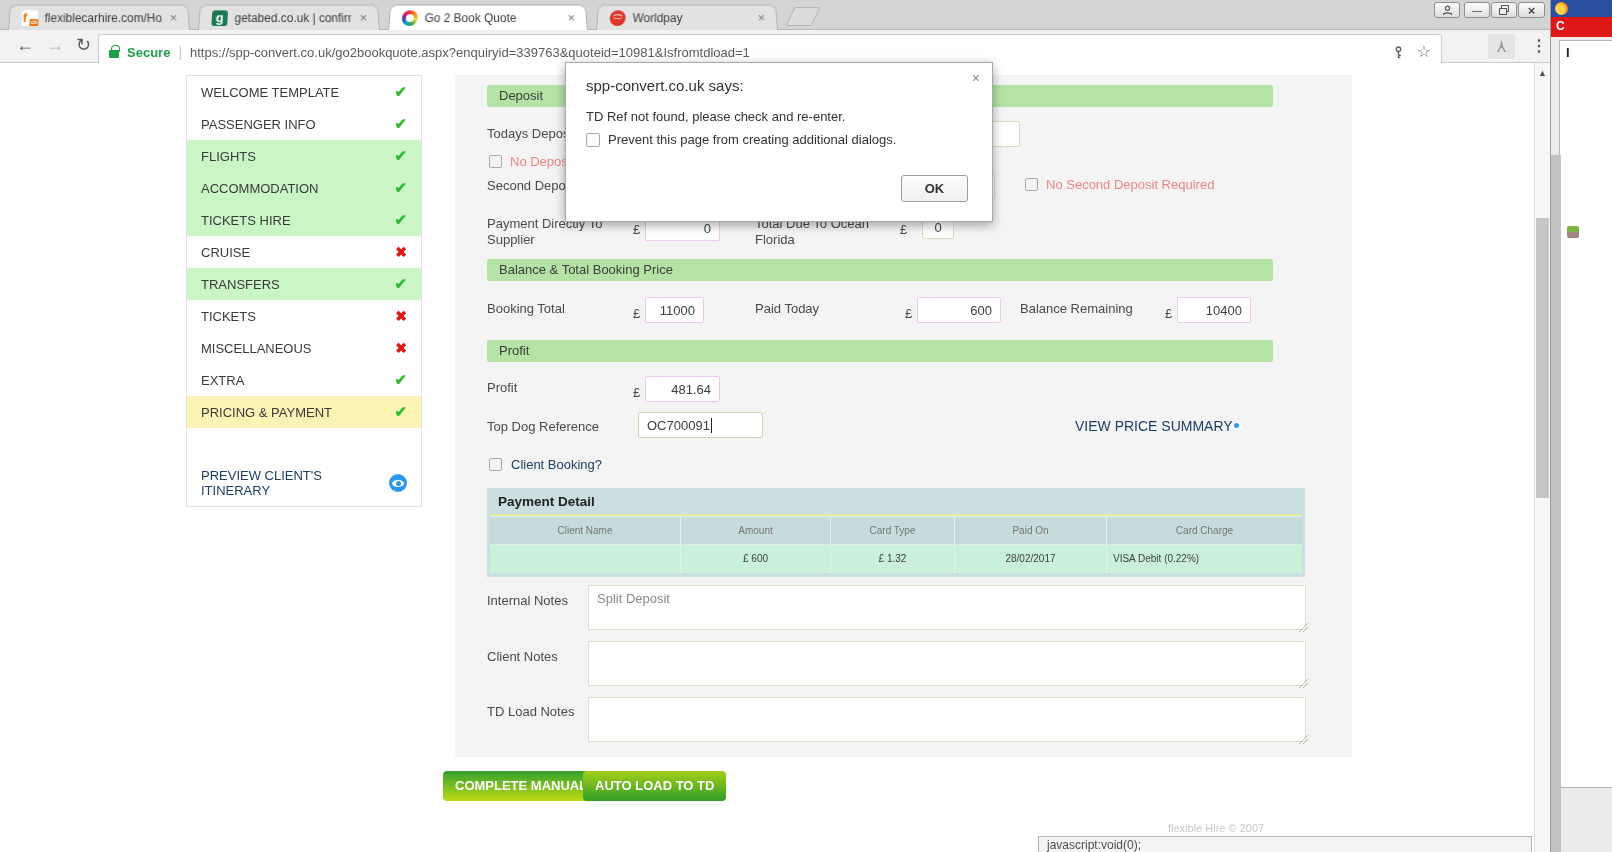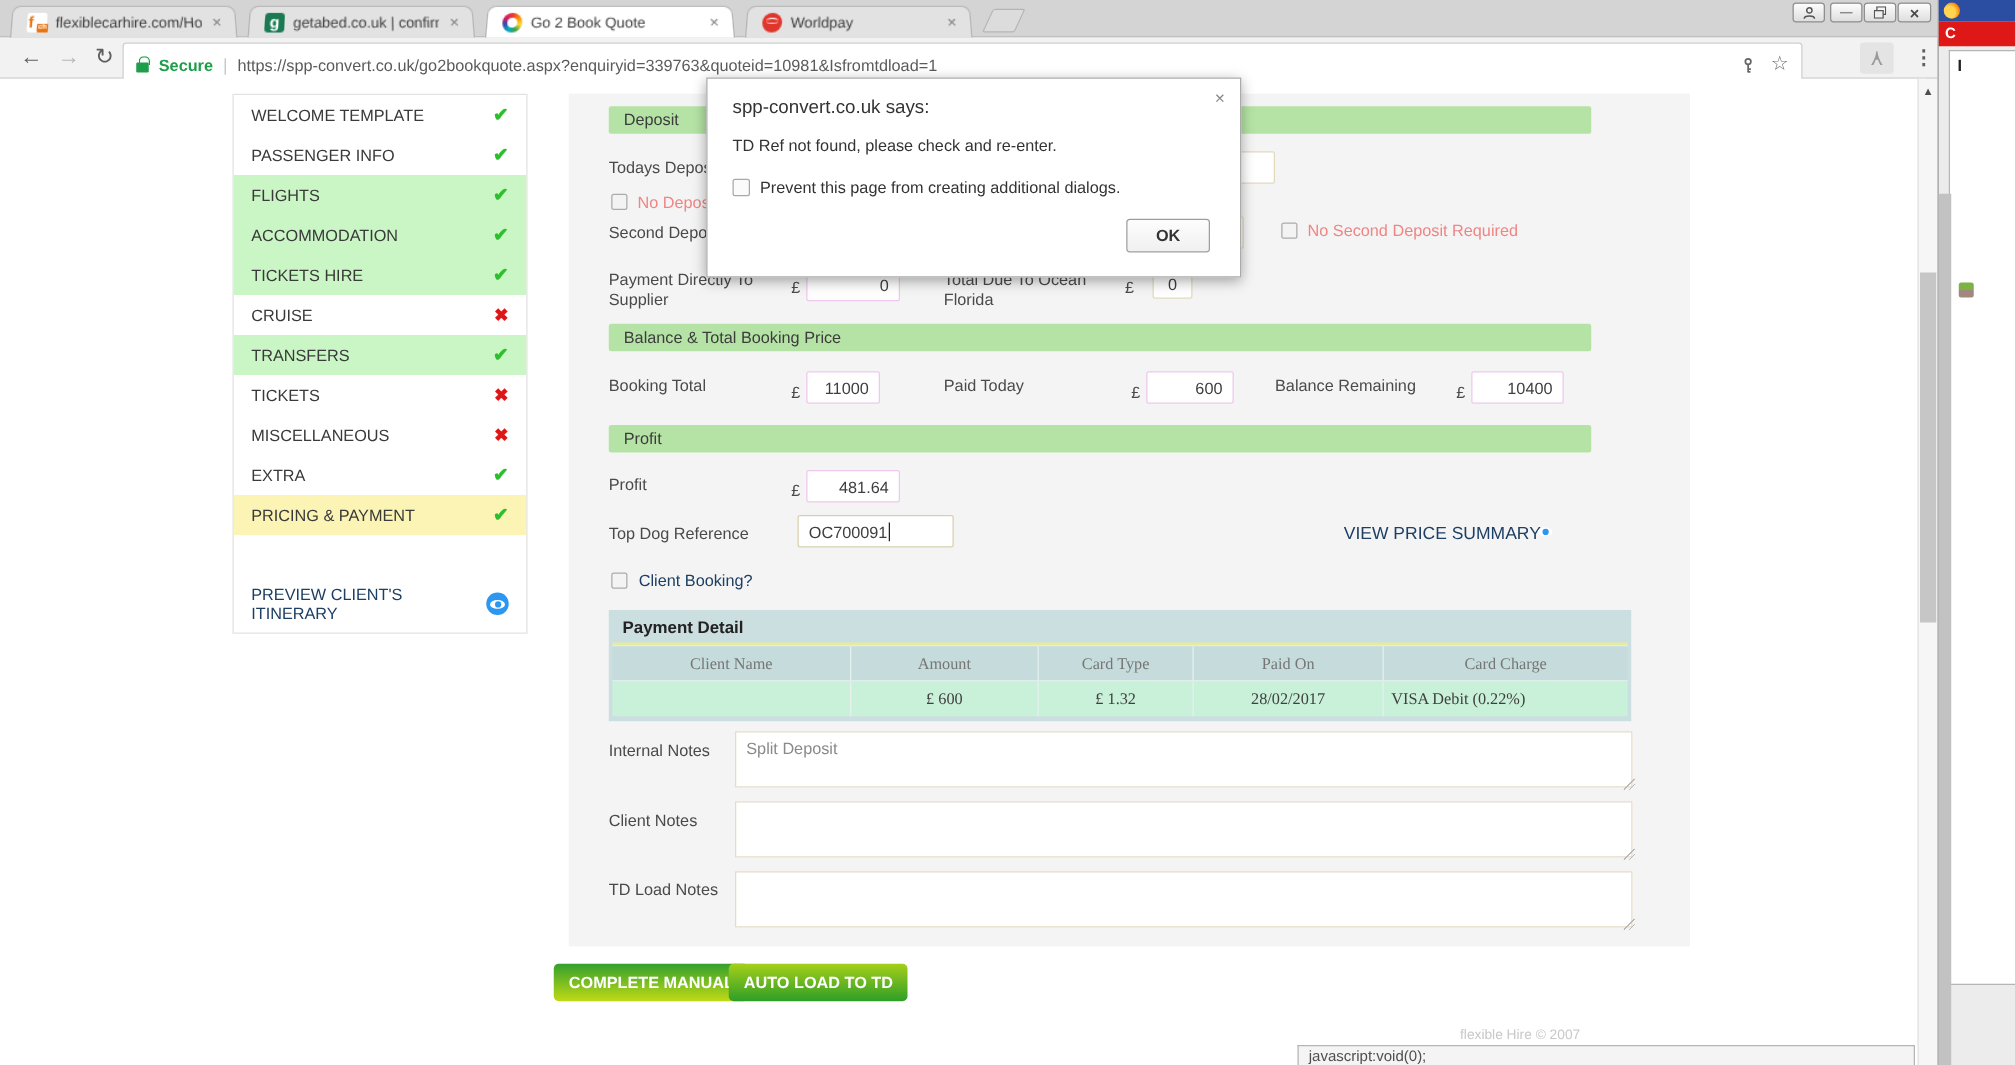--- a/index.html
+++ b/index.html
@@ -62,21 +62,21 @@
   .warn{color:#ef8585;font-size:13px;}
   .cbox{position:absolute;width:13px;height:13px;border:1px solid #ababab;background:#f3f3f3;border-radius:2px;}
   .tdref{position:absolute;left:183px;top:337px;width:125px;height:26px;border:1px solid #d9cfae;background:#fff;border-radius:2px;display:flex;align-items:center;padding:0 8px;font-size:13px;color:#3f3f3f;}
   .caret{display:inline-block;width:1px;height:15px;background:#222;margin-left:1px;}
 
   .paytable{position:absolute;left:32px;top:413px;width:818px;background:#ccdfe0;padding:0 3px 4px 3px;}
   .paytable .title{font-size:13.5px;font-weight:bold;color:#222;padding:6px 8px 5px 8px;border-bottom:2px solid #e6eb9e;}
   .ptrow{display:flex;}
   .ptrow.head{background:#c6dcdc;border-top:1px solid #dfeeea;}
   .ptrow.data{background:#c9f1d9;border-top:1px solid #dfeeea;}
-  .ptcell{height:27px;line-height:27px;font-size:13px;text-align:center;border-left:1px solid #e4f1ee;overflow:hidden;font-family:Liberation Serif, serif;}
+  .ptcell{height:27px;line-height:27px;font-size:10px;text-align:center;border-left:1px solid #e4f1ee;overflow:hidden;}
   .ptcell:first-child{border-left:none;}
   .ptrow.head .ptcell{color:#767676;}
   .ptrow.data .ptcell{color:#3f3f3f;height:28px;line-height:28px;}
   .c0{width:190px;}.c1{width:150px;}.c2{width:124px;}.c3{width:152px;}.c4{width:196px;text-align:left;padding-left:6px;}
   .ptrow.head .c4{text-align:center;padding-left:0;}
 
   .notes{position:absolute;left:133px;width:718px;height:45px;border:1px solid #e3dcc6;background:#fff;font-size:13px;color:#8a8a8a;padding:5px 8px;resize:none;overflow:hidden;}
   .notes-grip{position:absolute;width:9px;height:9px;background:
      linear-gradient(135deg,transparent 0 45%,#b9b9b9 45% 52%,transparent 52% 70%,#b9b9b9 70% 77%,transparent 77%);}
 
@@ -85,21 +85,21 @@
   .btn-al{left:128px;background:linear-gradient(#a5cf19,#2f9e28);}
 
   .footer-frag{position:absolute;left:1168px;top:759px;font-size:11px;color:#c8c8c8;}
   .statusbar{position:absolute;left:1038px;top:773px;width:494px;height:18px;background:#f4f4f4;border:1px solid #b5b5b5;border-bottom:none;font-size:12px;color:#4f4f4f;padding:1px 8px;}
 
   
   .dialog{left:565px;top:62px;width:428px;height:160px;background:#fff;border:1px solid #aaa;box-shadow:0 3px 10px rgba(0,0,0,.35);z-index:50;}
   .dlg-close{position:absolute;right:12px;top:7px;color:#888;font-size:14px;}
   .dlg-title{position:absolute;left:20px;top:14px;font-size:15px;color:#333;}
   .dlg-msg{position:absolute;left:20px;top:46px;font-size:13px;color:#333;}
-  .dlg-cbrow{position:absolute;left:20px;top:79px;display:flex;align-items:center;gap:8px;}
+  .dlg-cbrow{position:absolute;left:20px;top:69px;display:flex;align-items:center;gap:8px;}
   .dlg-cb{width:14px;height:14px;border:1px solid #a9a9a9;background:#fbfbfb;border-radius:2px;}
   .dlg-cb-lbl{font-size:13px;color:#333;}
   .dlg-ok{position:absolute;right:24px;top:112px;width:67px;height:27px;background:linear-gradient(#fdfdfd,#f0f0f0);border:1px solid #9d9d9d;border-radius:3px;text-align:center;line-height:25px;font-size:13px;font-weight:bold;color:#333;}
 
   
   .scrollbar{left:1534px;top:63px;width:16px;height:789px;background:#f6f6f6;border-left:1px solid #e2e2e2;}
   .sb-arrow{position:absolute;left:3px;top:5px;font-size:9px;color:#4f4f4f;}
   .sb-thumb{position:absolute;left:1px;top:155px;width:13px;height:280px;background:#c6c6c6;}
   .sliver{left:1550px;top:0;width:62px;height:852px;background:#ececec;border-left:1px solid #9c9c9c;}
   .sliver-blue{position:absolute;left:0;top:0;width:62px;height:17px;background:#2b4ea2;}
@@ -251,21 +251,21 @@
       <span class="pound" style="left:445px;top:147px;">£</span>
       <input class="inp tan" style="left: 467px; top: 140px; width: 32px; height: 24px; text-align: center; padding: 0px 2px;" value="0">
 
       
       <div class="sect-head" style="top:184px;">Balance &amp; Total Booking Price</div>
       <div class="flabel" style="left:32px;top:226px;">Booking Total</div>
       <span class="pound" style="left:178px;top:231px;">£</span>
       <input class="inp" style="left: 190px; top: 222px; width: 59px;" value="11000">
       <div class="flabel" style="left:300px;top:226px;">Paid Today</div>
       <span class="pound" style="left:450px;top:231px;">£</span>
-      <input class="inp" style="left: 462px; top: 222px; width: 70px;" value="600">
+      <input class="inp" style="left: 462px; top: 222px; width: 84px;" value="600">
       <div class="flabel" style="left:565px;top:226px;">Balance Remaining</div>
       <span class="pound" style="left:710px;top:231px;">£</span>
       <input class="inp" style="left: 722px; top: 222px; width: 74px;" value="10400">
 
       
       <div class="sect-head" style="top:265px;">Profit</div>
       <div class="flabel" style="left:32px;top:305px;">Profit</div>
       <span class="pound" style="left:178px;top:310px;">£</span>
       <input class="inp" style="left: 190px; top: 301px; width: 75px;" value="481.64">
       <div class="flabel" style="left:32px;top:344px;">Top Dog Reference</div>

